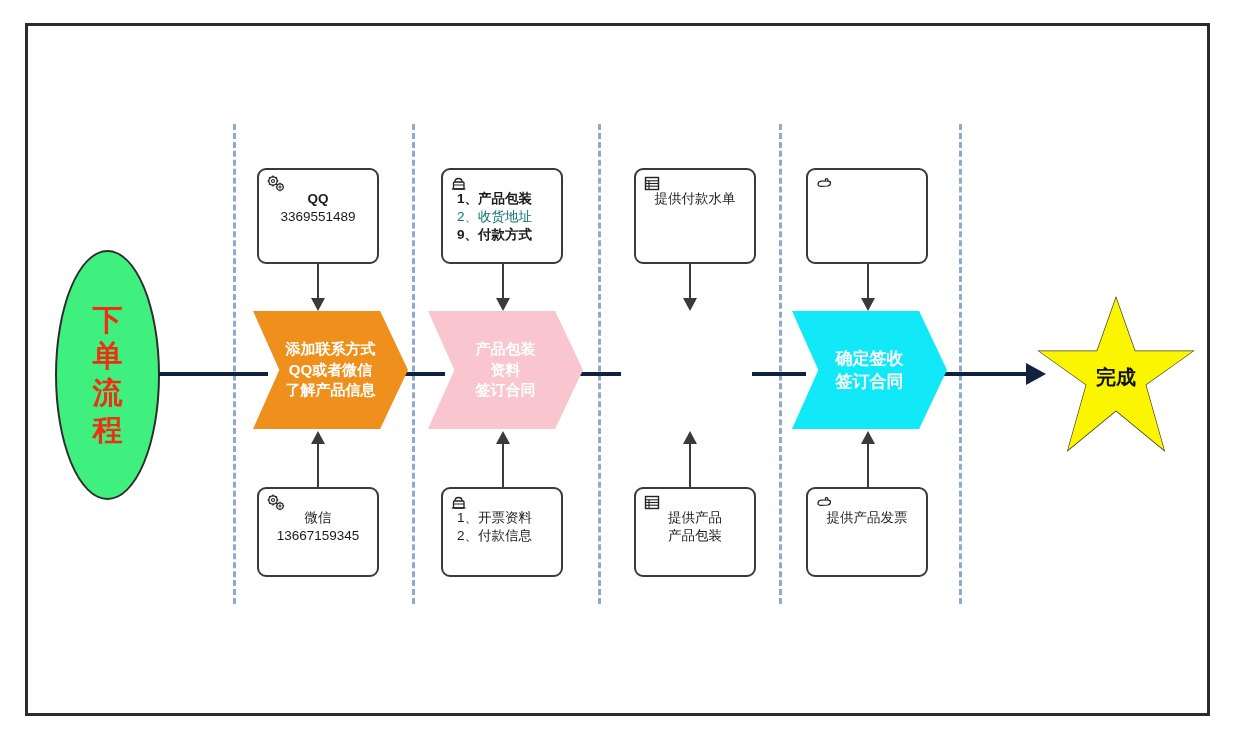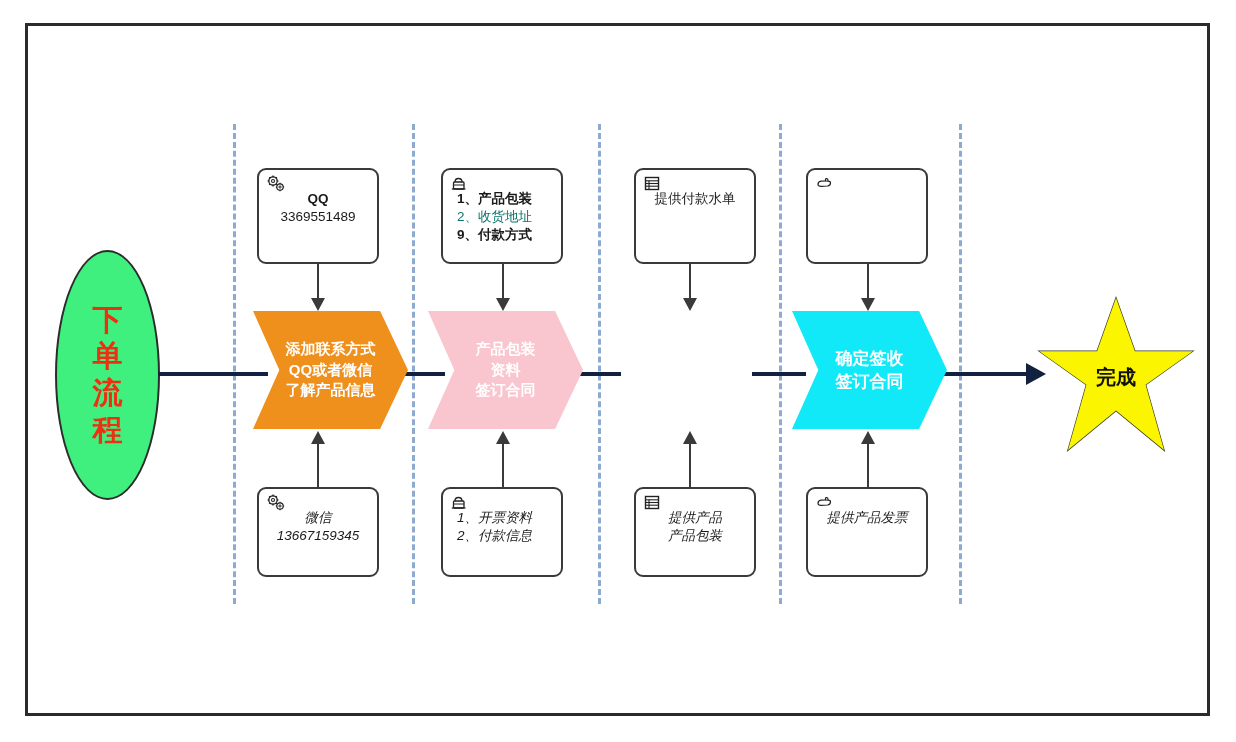--- a/index.html
+++ b/index.html
@@ -109,21 +109,21 @@
     position:absolute;
     left:7px;top:5px;
     width:19px;height:17px;
     line-height:0;
   }
   .note.has-icon .note-body{padding-top:14px;}
   .note .bold-line{font-weight:bold;}
   .note .gray-line{color:#0f766e;}
 
   .note-top{top:168px;height:96px;}
-  .note-bot{top:487px;height:90px;font-style:italic;}
+  .note-bot{top:487px;height:90px;}
 
   
   .col1{left:257px;}
   .col2{left:441px;}
   .col3{left:634px;}
   .col4{left:806px;}
 
   
   .vline{
     position:absolute;

